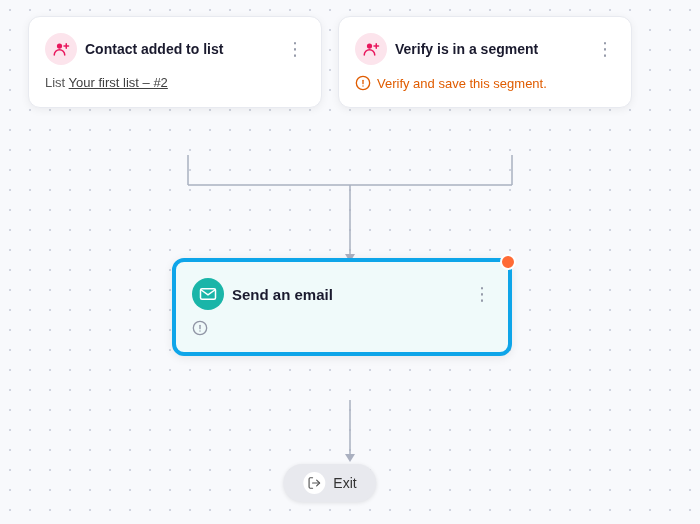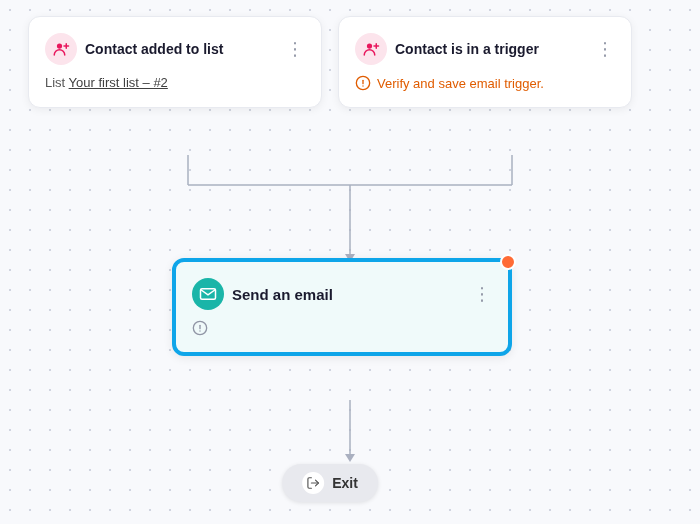--- a/index.html
+++ b/index.html
@@ -188,21 +188,21 @@
       bottom: 22px;
       left: 50%;
       transform: translateX(-50%);
       background: #e8e9ee;
       border-radius: 20px;
       padding: 8px 20px;
       display: flex;
       align-items: center;
       gap: 8px;
       font-size: 14px;
-      font-weight: 700;
+      font-weight: 400;
       color: #333;
       box-shadow: 0 1px 4px rgba(0,0,0,0.1);
     }
 
     .exit-icon {
       width: 22px;
       height: 22px;
       border-radius: 50%;
       background: #fff;
       display: flex;
@@ -242,32 +242,32 @@
       <div class="card-header">
         <div class="card-title-group">
           <div class="icon-circle pink">
             <svg width="18" height="18" viewBox="0 0 24 24" fill="#e8175d">
               <circle cx="10" cy="8" r="3.5" fill="#e8175d"></circle>
               <path d="M3 20c0-3.866 3.134-7 7-7s7 3.134 7 7" stroke="#e8175d" stroke-width="2" fill="none" stroke-linecap="round"></path>
               <line x1="19" y1="5" x2="19" y2="11" stroke="#e8175d" stroke-width="2" stroke-linecap="round"></line>
               <line x1="16" y1="8" x2="22" y2="8" stroke="#e8175d" stroke-width="2" stroke-linecap="round"></line>
             </svg>
           </div>
-          <span class="card-title">Contact is in a trigger</span>
+          <span class="card-title">Verify is in a segment</span>
         </div>
         <span class="dots-menu">⋮</span>
       </div>
       <div class="card-body">
         <span class="warning-text">
           <svg width="16" height="16" viewBox="0 0 24 24">
             <circle cx="12" cy="12" r="10" stroke="#e05c00" stroke-width="2" fill="none"></circle>
             <line x1="12" y1="8" x2="12" y2="13" stroke="#e05c00" stroke-width="2" stroke-linecap="round"></line>
             <circle cx="12" cy="16.5" r="1" fill="#e05c00"></circle>
           </svg>
-          <span>Verify and save email trigger.</span>
+          <span>Verify and save this segment.</span>
         </span>
       </div>
     </div>
 
   </div>
 
   <svg class="connectors">
 
     <line x1="188" y1="155" x2="188" y2="185" stroke="#aab0c0" stroke-width="1.5"></line>
 

